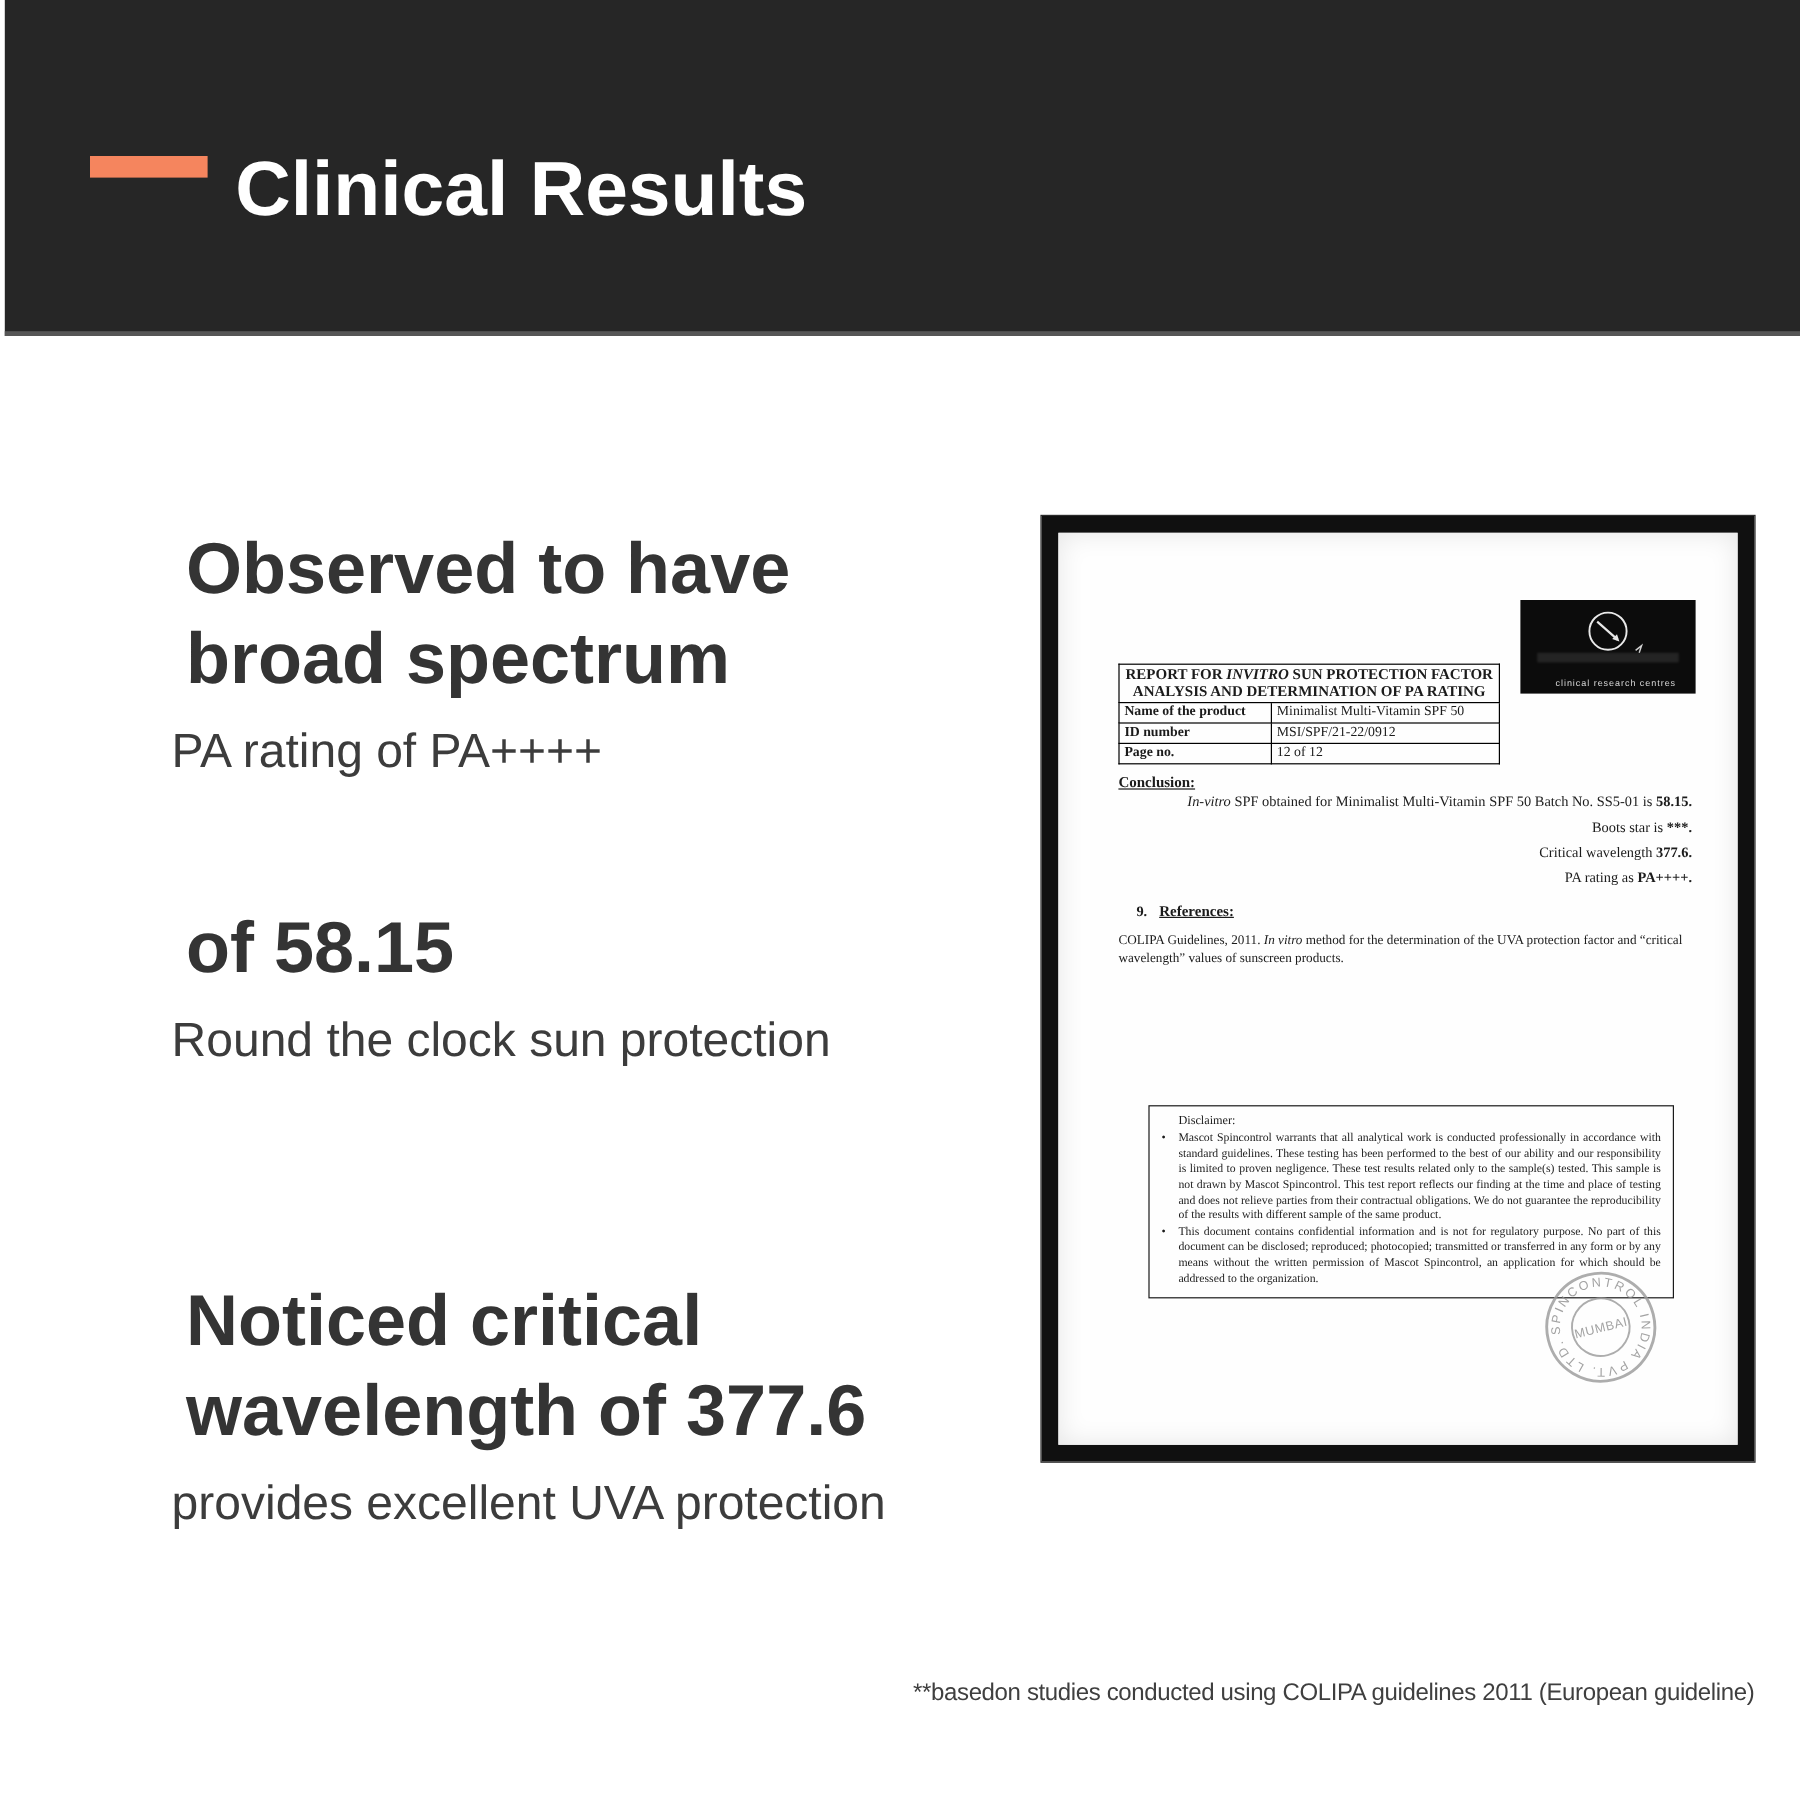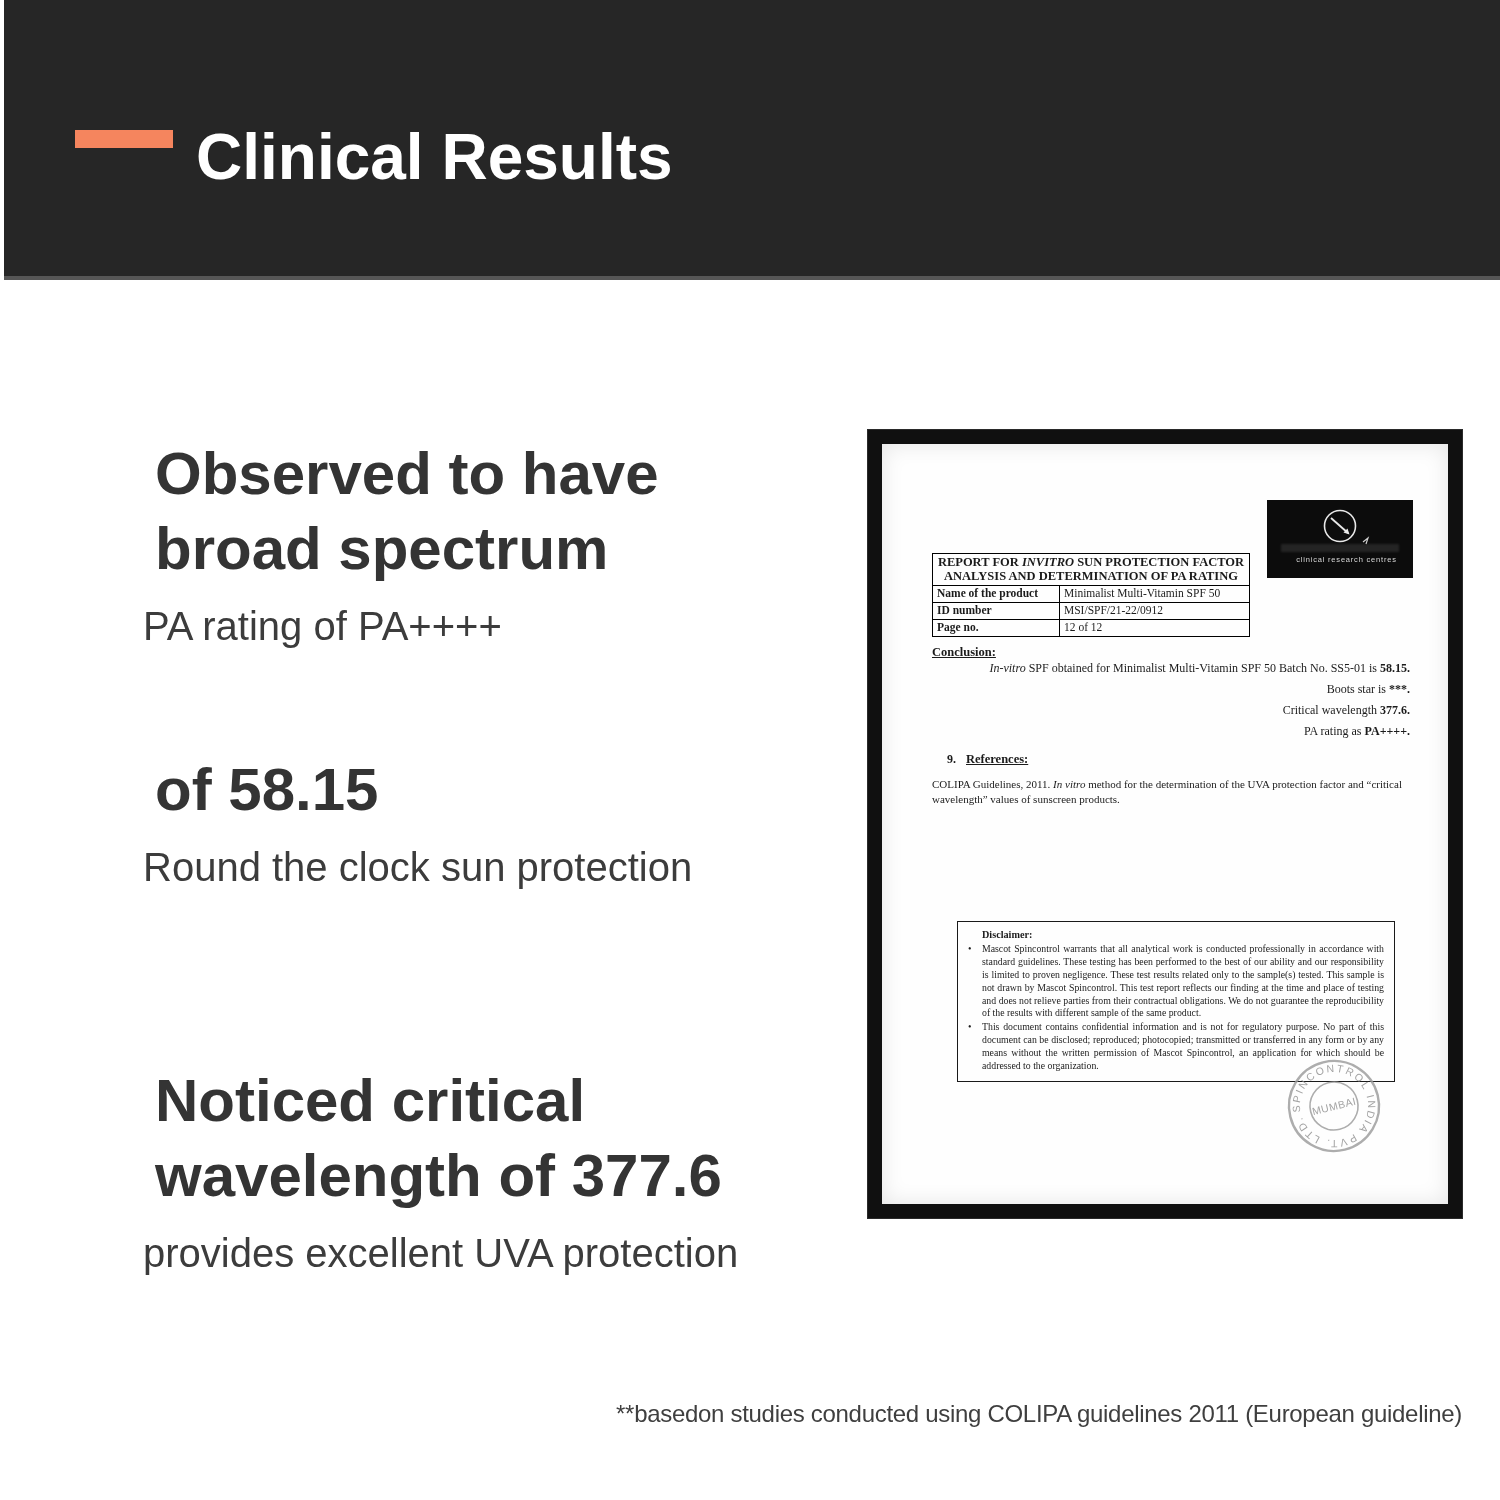--- a/index.html
+++ b/index.html
@@ -29,21 +29,21 @@
   .report-page{position:relative;width:100%;height:100%;background:#fefefe;
                box-shadow:inset 0 0 22px rgba(0,0,0,0.10);
                font-family:"Liberation Serif",serif;color:#1b1b1b;}
 
   
   .lab-logo{position:absolute;left:385px;top:56px;width:146px;height:78px;
             background:#0c0c0c;}
   .lab-logo svg{position:absolute;left:0;top:0;}
   .logo-faint-bar{position:absolute;left:14px;top:44px;width:118px;height:8px;
                   background:rgba(255,255,255,0.10);filter:blur(1px);}
-  .logo-caption{position:absolute;left:0;right:0;bottom:14px;text-align:center;
+  .logo-caption{position:absolute;left:0;right:0;bottom:4px;text-align:center;
                 font-family:"Liberation Sans",sans-serif;font-size:7.5px;
                 letter-spacing:0.8px;color:#d8d8d8;margin-left:13px;}
 
   
   .report-table{position:absolute;left:50px;top:109px;width:318px;
                 border-collapse:collapse;}
   .report-table th,.report-table td{border:1px solid #000000;padding:1px 4px;
                 vertical-align:top;text-align:left;}
   .report-table th{font-size:12.5px;font-weight:700;text-align:center;
                 line-height:13.5px;padding:2px 4px;}
@@ -62,32 +62,32 @@
               font-size:11px;line-height:15px;}
   .ref-head{margin-left:15px;font-size:12px;}
   .ref-num{font-weight:700;margin-right:10px;}
   .references p{margin:10px 0 0 0;}
 
   
   .disclaimer{position:absolute;left:75px;top:477px;width:438px;
               border:1.5px solid #1a1a1a;padding:7px 10px 8px 10px;
               box-sizing:border-box;font-size:9.8px;line-height:12.9px;
               text-align:justify;}
-  .disc-title{font-weight:700;margin-left:14px;font-size:10.2px;}
+  .disc-title{font-weight:400;margin-left:14px;font-size:10.2px;}
   .disc-item{display:flex;margin-top:1px;}
   .disc-bullet{flex:0 0 14px;font-size:10px;line-height:12.9px;}
   .disc-item p{margin:0;flex:1;}
 
   
   .approval-stamp{position:absolute;left:398px;top:608px;width:108px;height:108px;
                   transform:rotate(-14deg);opacity:0.82;}
 
   
   .footnote{position:absolute;right:38px;top:1400px;margin:0;
-            font-size:24px;letter-spacing:-0.3px;color:#3f3f3f;}
+            font-size:20px;letter-spacing:-0.3px;color:#3f3f3f;}
 </style>
 </head>
 <body>
 
 <div class="header">
   <span class="accent-dash"></span>
   <h1 class="page-title">Clinical Results</h1>
 </div>
 
 <section class="result-block rb1">

